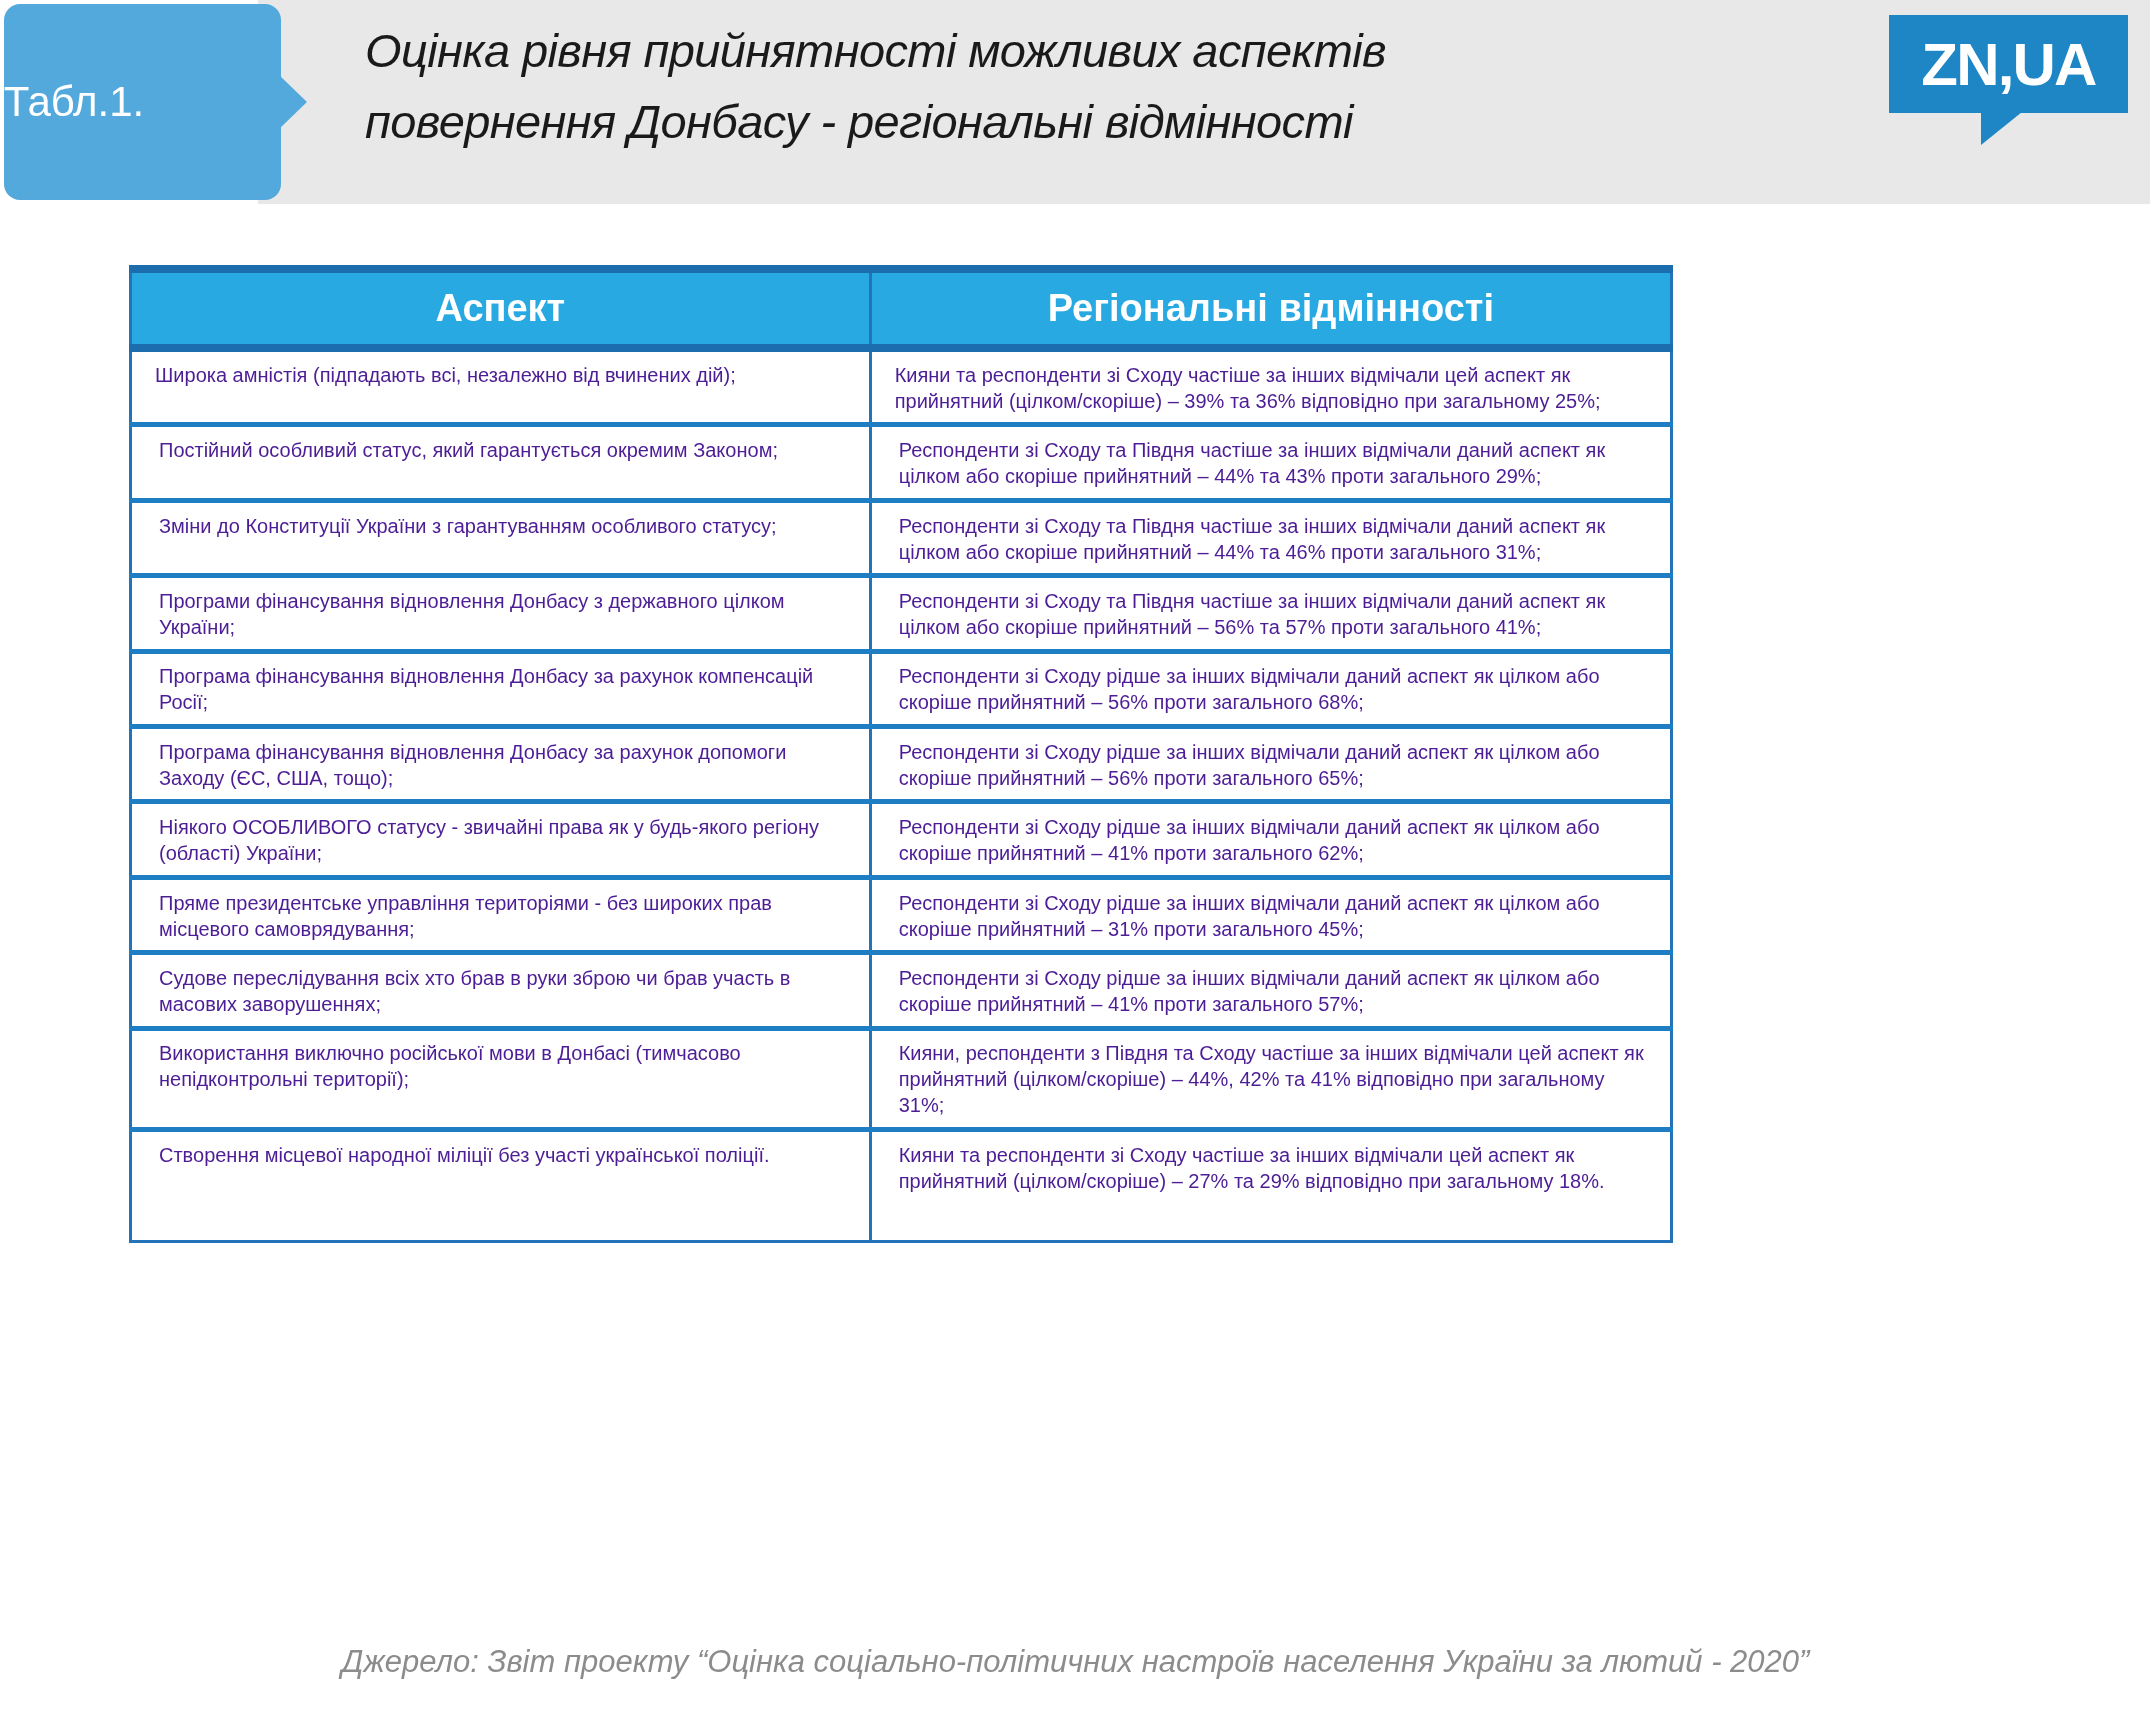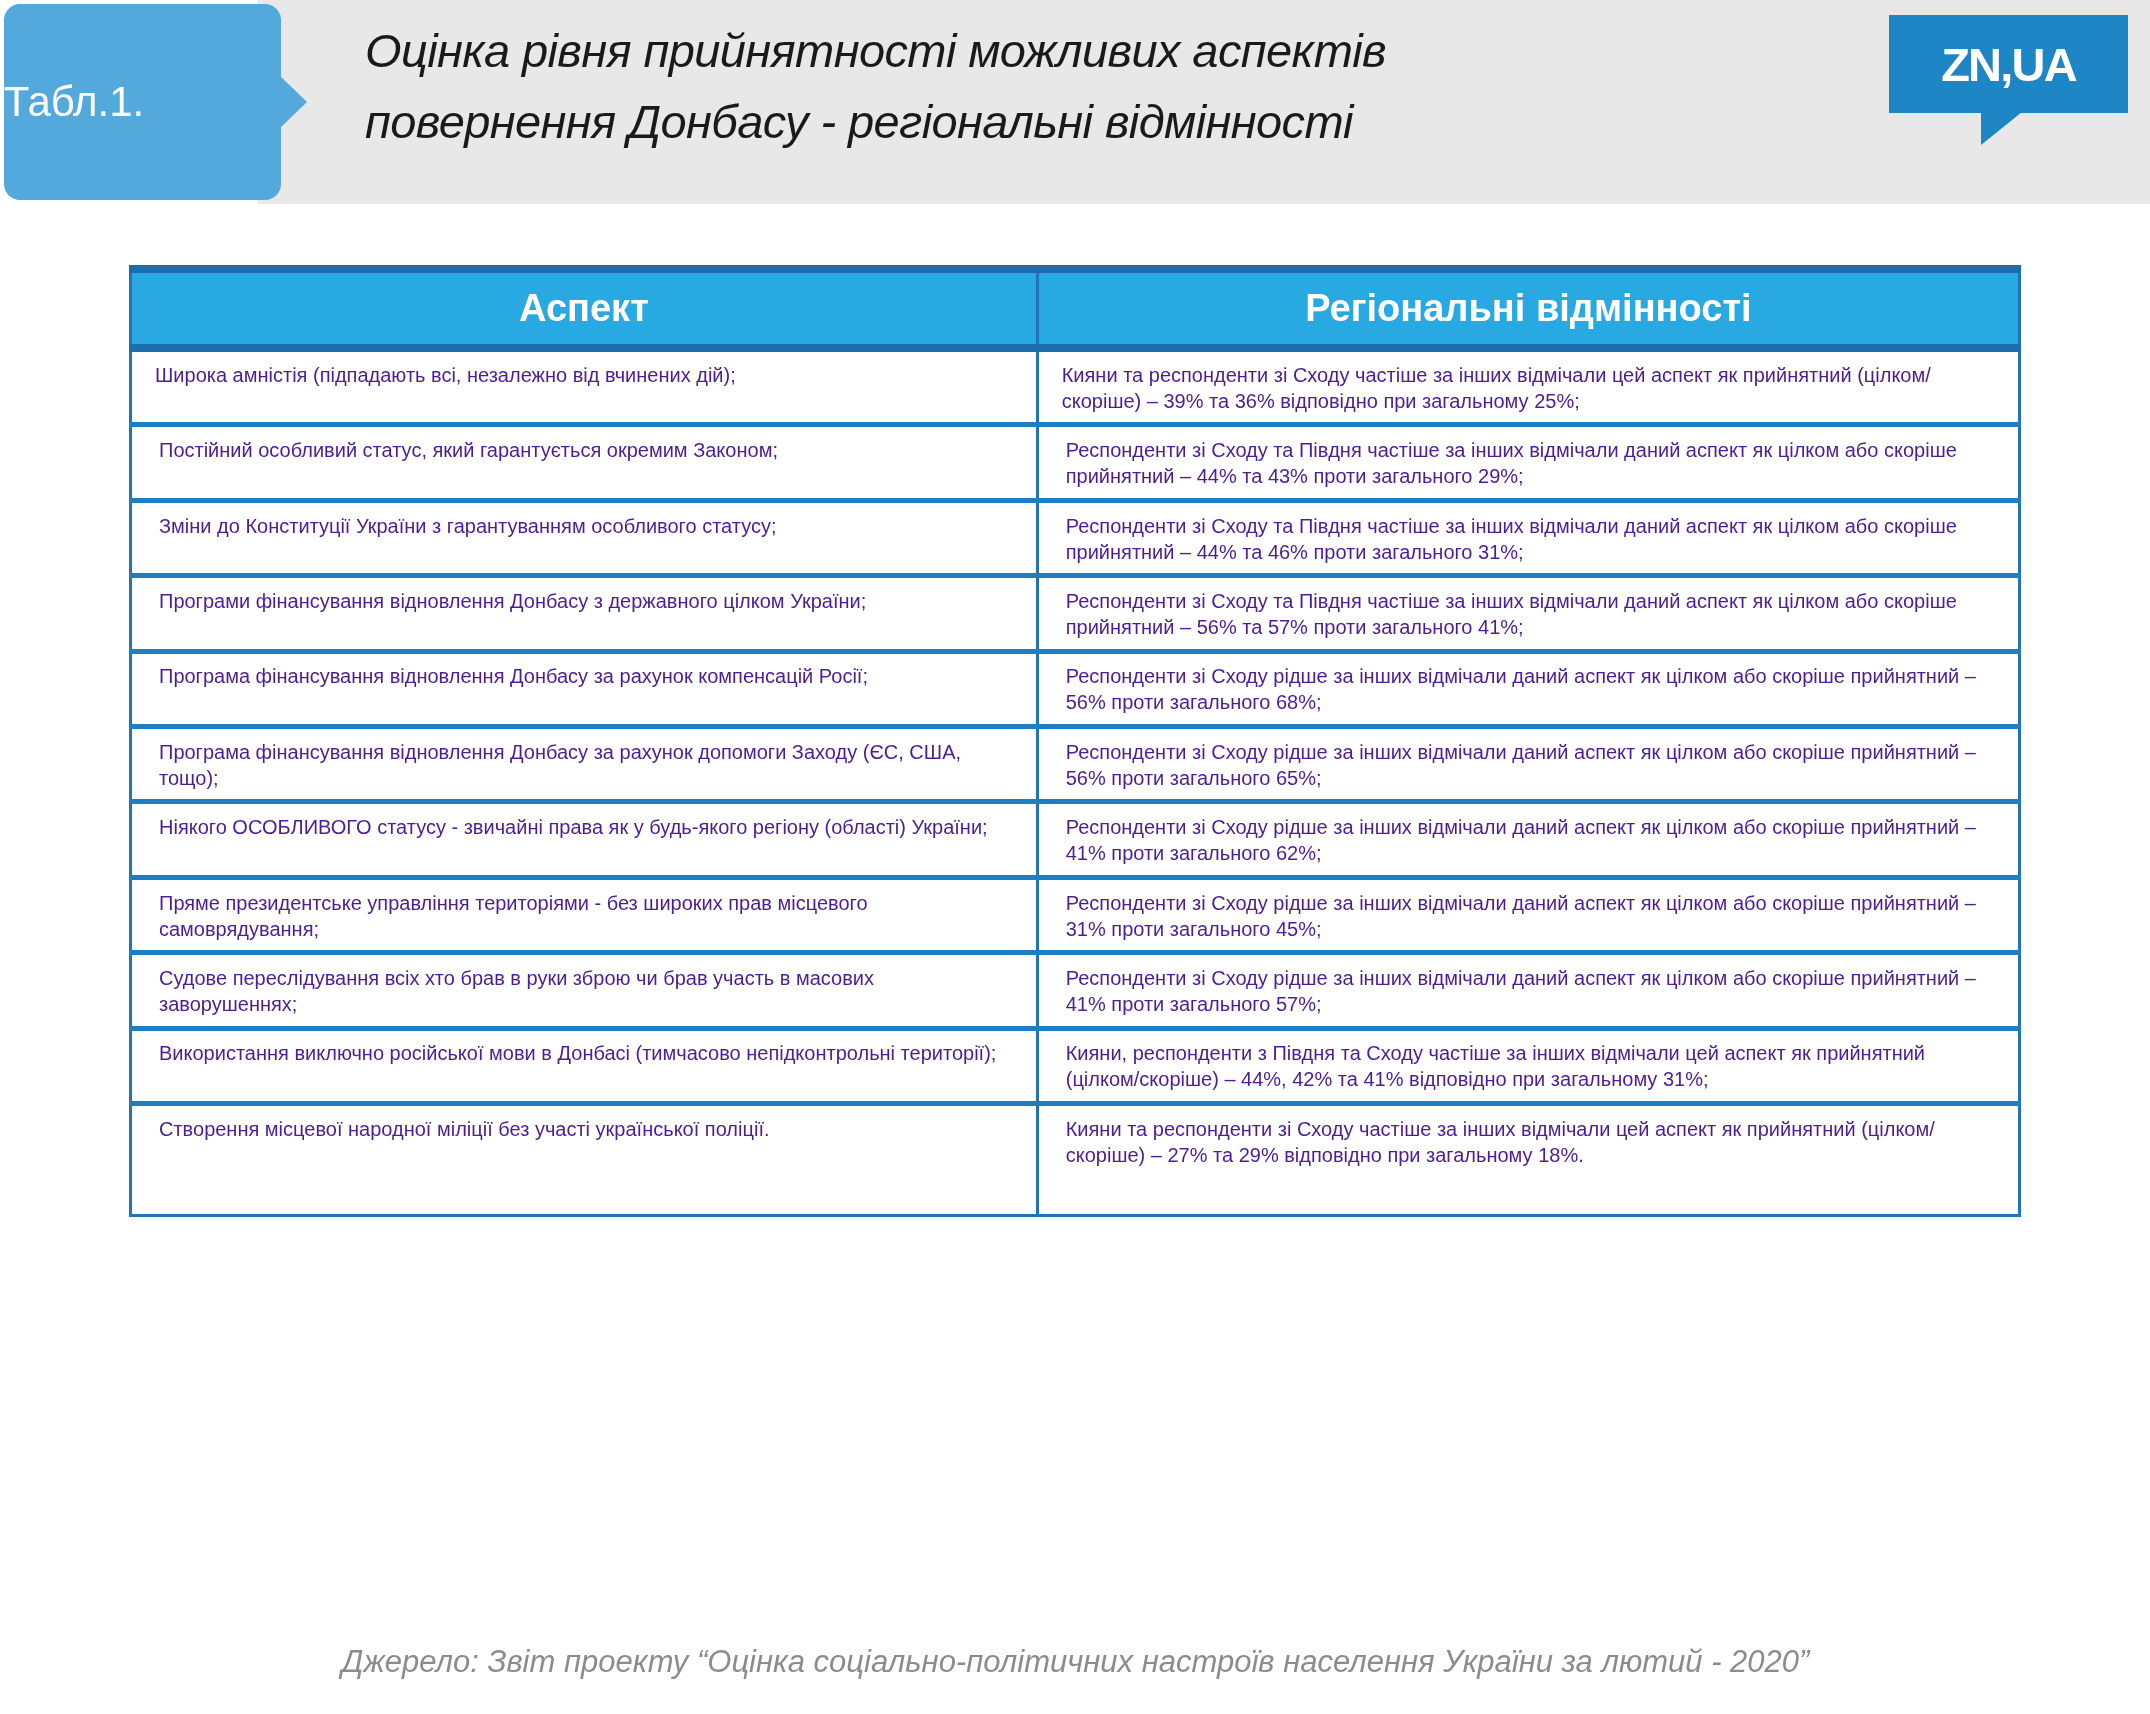--- a/index.html
+++ b/index.html
@@ -30,30 +30,30 @@
     content:"";position:absolute;right:-26px;top:50%;transform:translateY(-50%);
     width:0;height:0;border-top:28px solid transparent;border-bottom:28px solid transparent;
     border-left:29.5px solid var(--label-blue);
   }
   .page-title{
     position:absolute;left:365px;top:16px;margin:0;z-index:2;
     font-size:47px;font-weight:400;line-height:1.5;color:var(--text-color);letter-spacing:-0.6px;font-style:italic;
   }
   .logo{
     position:absolute;left:1889px;top:15.3px;width:239px;height:98px;z-index:2;
-    background:var(--logo-blue);color:#fff;font-weight:bold;font-size:47px;letter-spacing:-1.8px;
+    background:var(--logo-blue);color:#fff;font-weight:bold;font-size:60px;letter-spacing:-1.8px;
     display:flex;align-items:center;justify-content:center;
   }
   .logo-tail{
     position:absolute;left:92px;bottom:-32px;width:0;height:0;
     border-top:33px solid var(--logo-blue);border-right:41px solid transparent;
   }
   
   table.tbl{
-    position:absolute;left:129px;top:265px;width:1892px;
+    position:absolute;left:129px;top:265px;width:1544px;
     border-collapse:collapse;table-layout:fixed;
     border:3.1px solid var(--border-blue);border-top:8px solid var(--dark-blue);
   }
   table.tbl col.c1{width:48%;}
   table.tbl col.c2{width:52%;}
   table.tbl th{
     background:var(--header-blue);color:#fff;
     font-size:38px;font-weight:bold;height:79px;text-align:center;vertical-align:middle;
     border-bottom:8px solid var(--dark-blue);
   }

